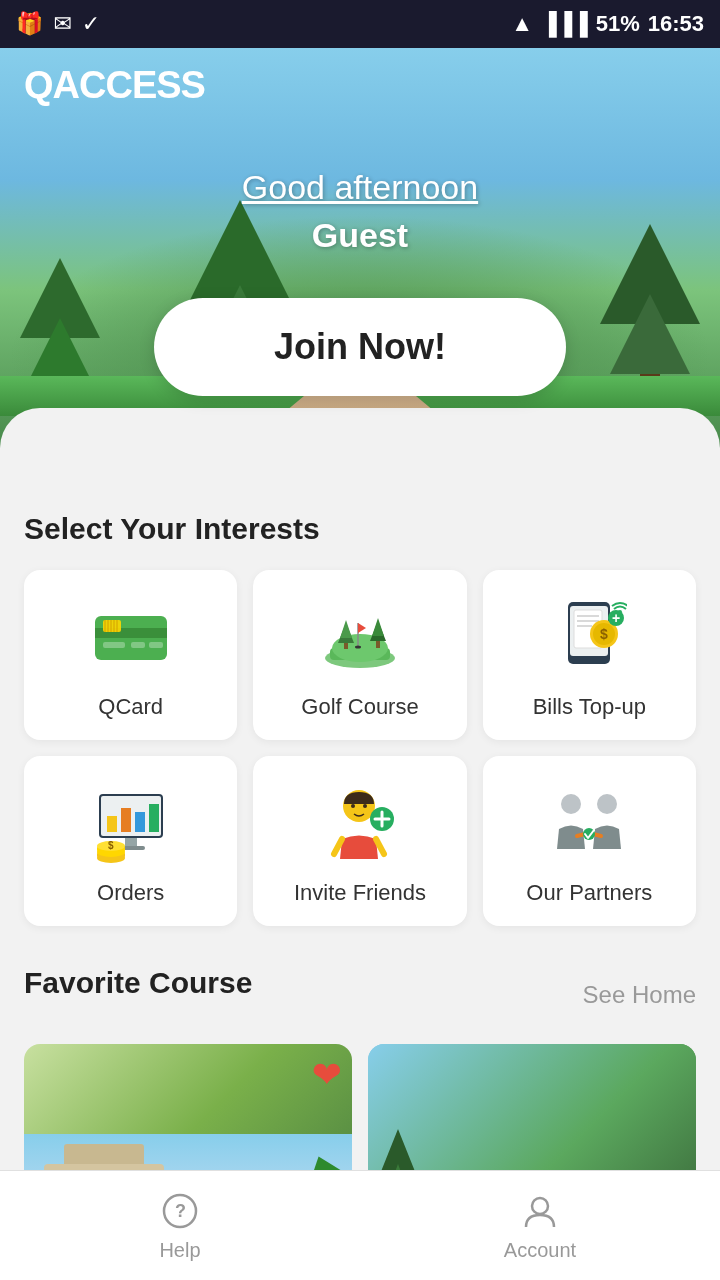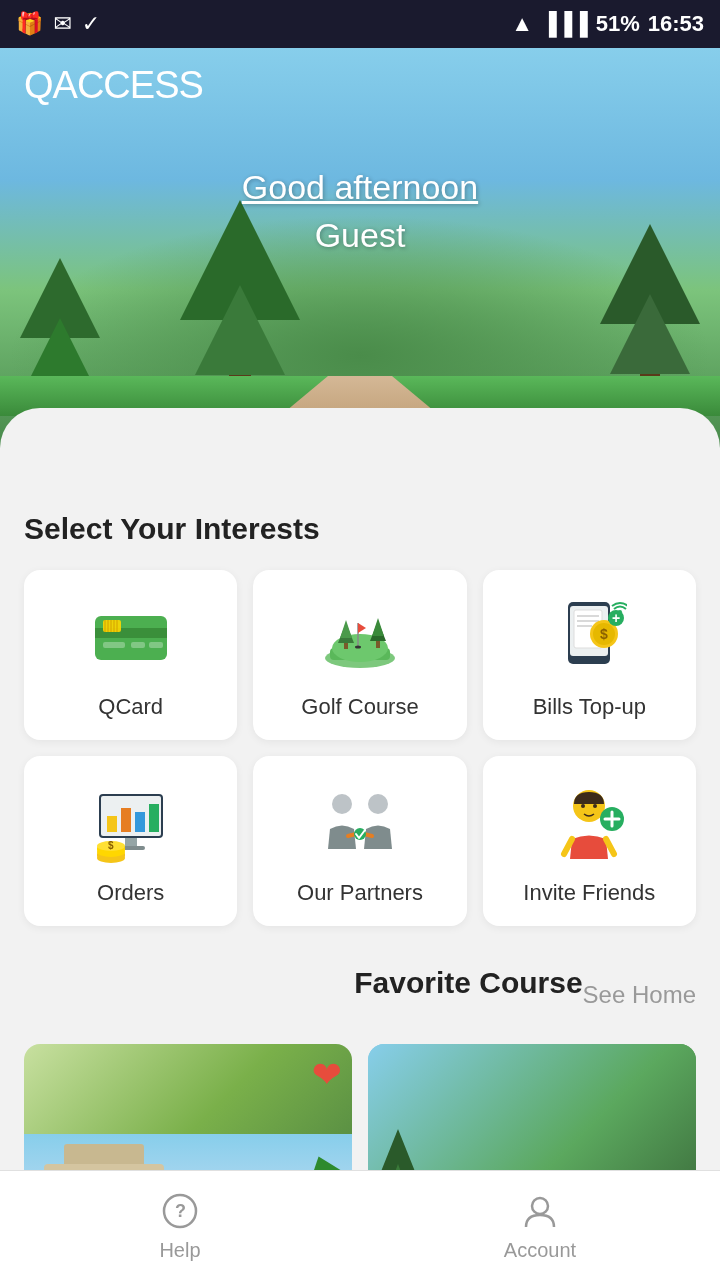--- a/index.html
+++ b/index.html
@@ -46,21 +46,21 @@
       bottom: 0; left: 0; right: 0;
       height: 80px;
       background: #f2f2f2;
       border-radius: 40px 40px 0 0;
     }
     .hero-logo {
       position: absolute;
       top: 16px;
       left: 24px;
       font-size: 38px;
-      font-weight: 400;
+      font-weight: 700;
       color: #f5c518;
       letter-spacing: -1px;
     }
     .hero-logo span { color: white; }
     .hero-greeting {
       position: absolute;
       top: 120px;
       left: 0; right: 0;
       text-align: center;
       color: white;
@@ -69,21 +69,21 @@
       text-shadow: 1px 1px 4px rgba(0,0,0,0.3);
       text-decoration: underline;
     }
     .hero-guest {
       position: absolute;
       top: 168px;
       left: 0; right: 0;
       text-align: center;
       color: white;
       font-size: 34px;
-      font-weight: 400;
+      font-weight: 700;
       text-shadow: 1px 1px 4px rgba(0,0,0,0.3);
     }
     .join-btn-wrap {
       position: absolute;
       top: 250px;
       left: 50%;
       transform: translateX(-50%);
     }
     .join-btn {
       background: white;
@@ -142,21 +142,21 @@
       text-align: center;
       font-weight: 500;
     }
 
     
     svg { display: block; }
 
     
     .favorite-header {
       display: flex;
-      justify-content: flex-end;
+      justify-content: space-between;
       align-items: center;
       margin-bottom: 20px;
     }
     .see-more {
       font-size: 24px;
       color: #999;
       cursor: pointer;
     }
     .course-row {
       display: flex;
@@ -262,20 +262,23 @@
 
   <div class="hero-overlay"></div>
 
   <div class="hero-logo">
     <span>Q</span><span style="color:white;">ACCESS</span>
   </div>
 
   <div class="hero-greeting">Good afternoon</div>
   <div class="hero-guest">Guest</div>
 
+  <div class="join-btn-wrap">
+    <button class="join-btn">Join Now!</button>
+  </div>
 </div>
 
 <div class="main-content">
 
   <div>
     <div class="section-title">Select Your Interests</div>
     <div class="interest-grid">
 
       <div class="interest-card">
         <div class="interest-icon">
@@ -372,39 +375,20 @@
             <ellipse cx="20" cy="62" rx="14" ry="5" fill="#ffe033"></ellipse>
 
             <text x="17" y="65" font-size="10" fill="#8a6000" font-weight="bold">$</text>
           </svg>
         </div>
         <div class="interest-label">Orders</div>
       </div>
 
       <div class="interest-card">
         <div class="interest-icon">
-          <svg width="80" height="80" viewBox="0 0 80 80">
-
-            <circle cx="22" cy="20" r="10" fill="#bdc3c7"></circle>
-            <path d="M10 45 Q22 38 34 45 L36 65 L8 65 Z" fill="#7f8c8d"></path>
-
-            <circle cx="58" cy="20" r="10" fill="#bdc3c7"></circle>
-            <path d="M46 45 Q58 38 70 45 L72 65 L44 65 Z" fill="#7f8c8d"></path>
-
-            <path d="M28 52 Q40 48 52 52" stroke="#e67e22" stroke-width="4" stroke-linecap="round" fill="none"></path>
-            <circle cx="40" cy="50" r="6" fill="#27ae60"></circle>
-
-            <polyline points="36,50 39,54 45,46" stroke="white" stroke-width="2" fill="none" stroke-linecap="round" stroke-linejoin="round"></polyline>
-          </svg>
-        </div>
-        <div class="interest-label">Our Partners</div>
-      </div>
-
-      <div class="interest-card">
-        <div class="interest-icon">
           <svg width="75" height="80" viewBox="0 0 75 80">
 
             <circle cx="37" cy="22" r="16" fill="#f5c518"></circle>
 
             <path d="M22 20 Q22 8 37 8 Q52 8 52 20" fill="#3d2b1a"></path>
 
             <circle cx="31" cy="22" r="2" fill="#3d2b1a"></circle>
             <circle cx="43" cy="22" r="2" fill="#3d2b1a"></circle>
             <path d="M32 30 Q37 34 42 30" stroke="#3d2b1a" stroke-width="1.5" fill="none"></path>
 
@@ -412,20 +396,39 @@
 
             <path d="M20 55 L12 70" stroke="#f5c518" stroke-width="6" stroke-linecap="round"></path>
             <path d="M54 55 L62 70" stroke="#f5c518" stroke-width="6" stroke-linecap="round"></path>
 
             <circle cx="60" cy="35" r="12" fill="#27ae60"></circle>
             <line x1="60" y1="28" x2="60" y2="42" stroke="white" stroke-width="3" stroke-linecap="round"></line>
             <line x1="53" y1="35" x2="67" y2="35" stroke="white" stroke-width="3" stroke-linecap="round"></line>
           </svg>
         </div>
         <div class="interest-label">Invite Friends</div>
+      </div>
+
+      <div class="interest-card">
+        <div class="interest-icon">
+          <svg width="80" height="80" viewBox="0 0 80 80">
+
+            <circle cx="22" cy="20" r="10" fill="#bdc3c7"></circle>
+            <path d="M10 45 Q22 38 34 45 L36 65 L8 65 Z" fill="#7f8c8d"></path>
+
+            <circle cx="58" cy="20" r="10" fill="#bdc3c7"></circle>
+            <path d="M46 45 Q58 38 70 45 L72 65 L44 65 Z" fill="#7f8c8d"></path>
+
+            <path d="M28 52 Q40 48 52 52" stroke="#e67e22" stroke-width="4" stroke-linecap="round" fill="none"></path>
+            <circle cx="40" cy="50" r="6" fill="#27ae60"></circle>
+
+            <polyline points="36,50 39,54 45,46" stroke="white" stroke-width="2" fill="none" stroke-linecap="round" stroke-linejoin="round"></polyline>
+          </svg>
+        </div>
+        <div class="interest-label">Our Partners</div>
       </div>
 
     </div>
   </div>
 
   <div>
     <div class="favorite-header">
       <div class="section-title">Favorite Course</div>
       <div class="see-more">See Home</div>
     </div>

